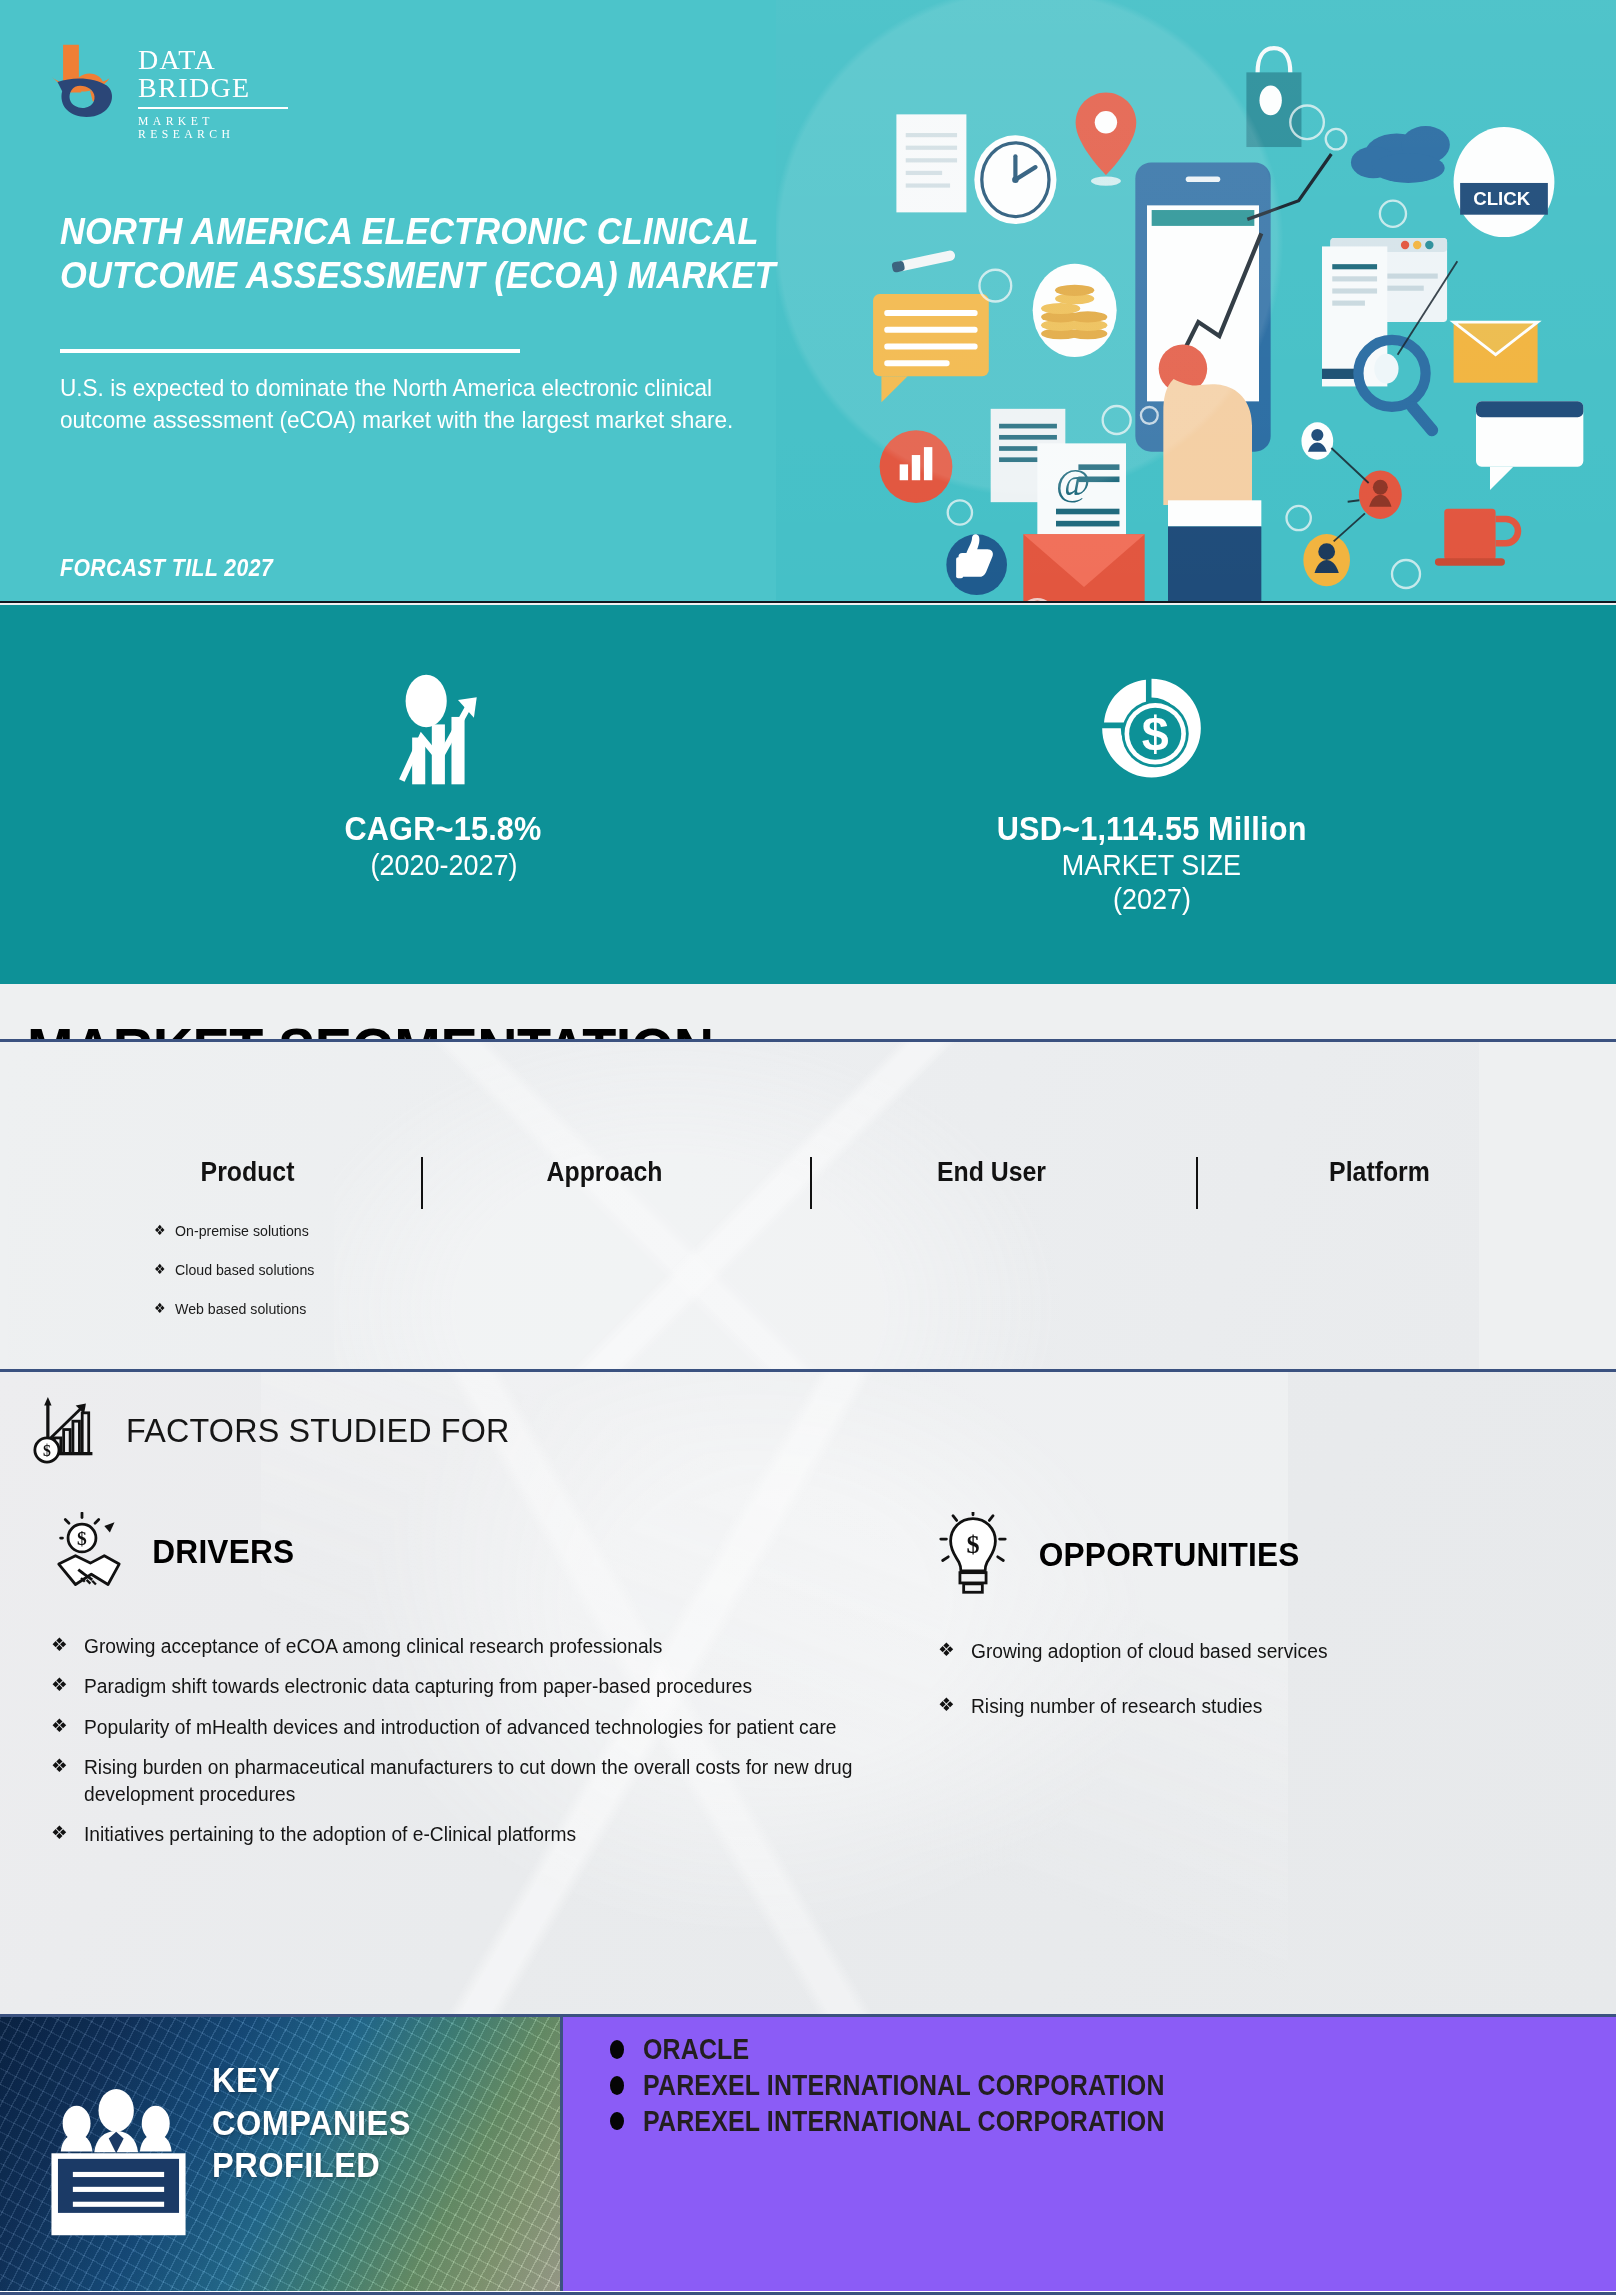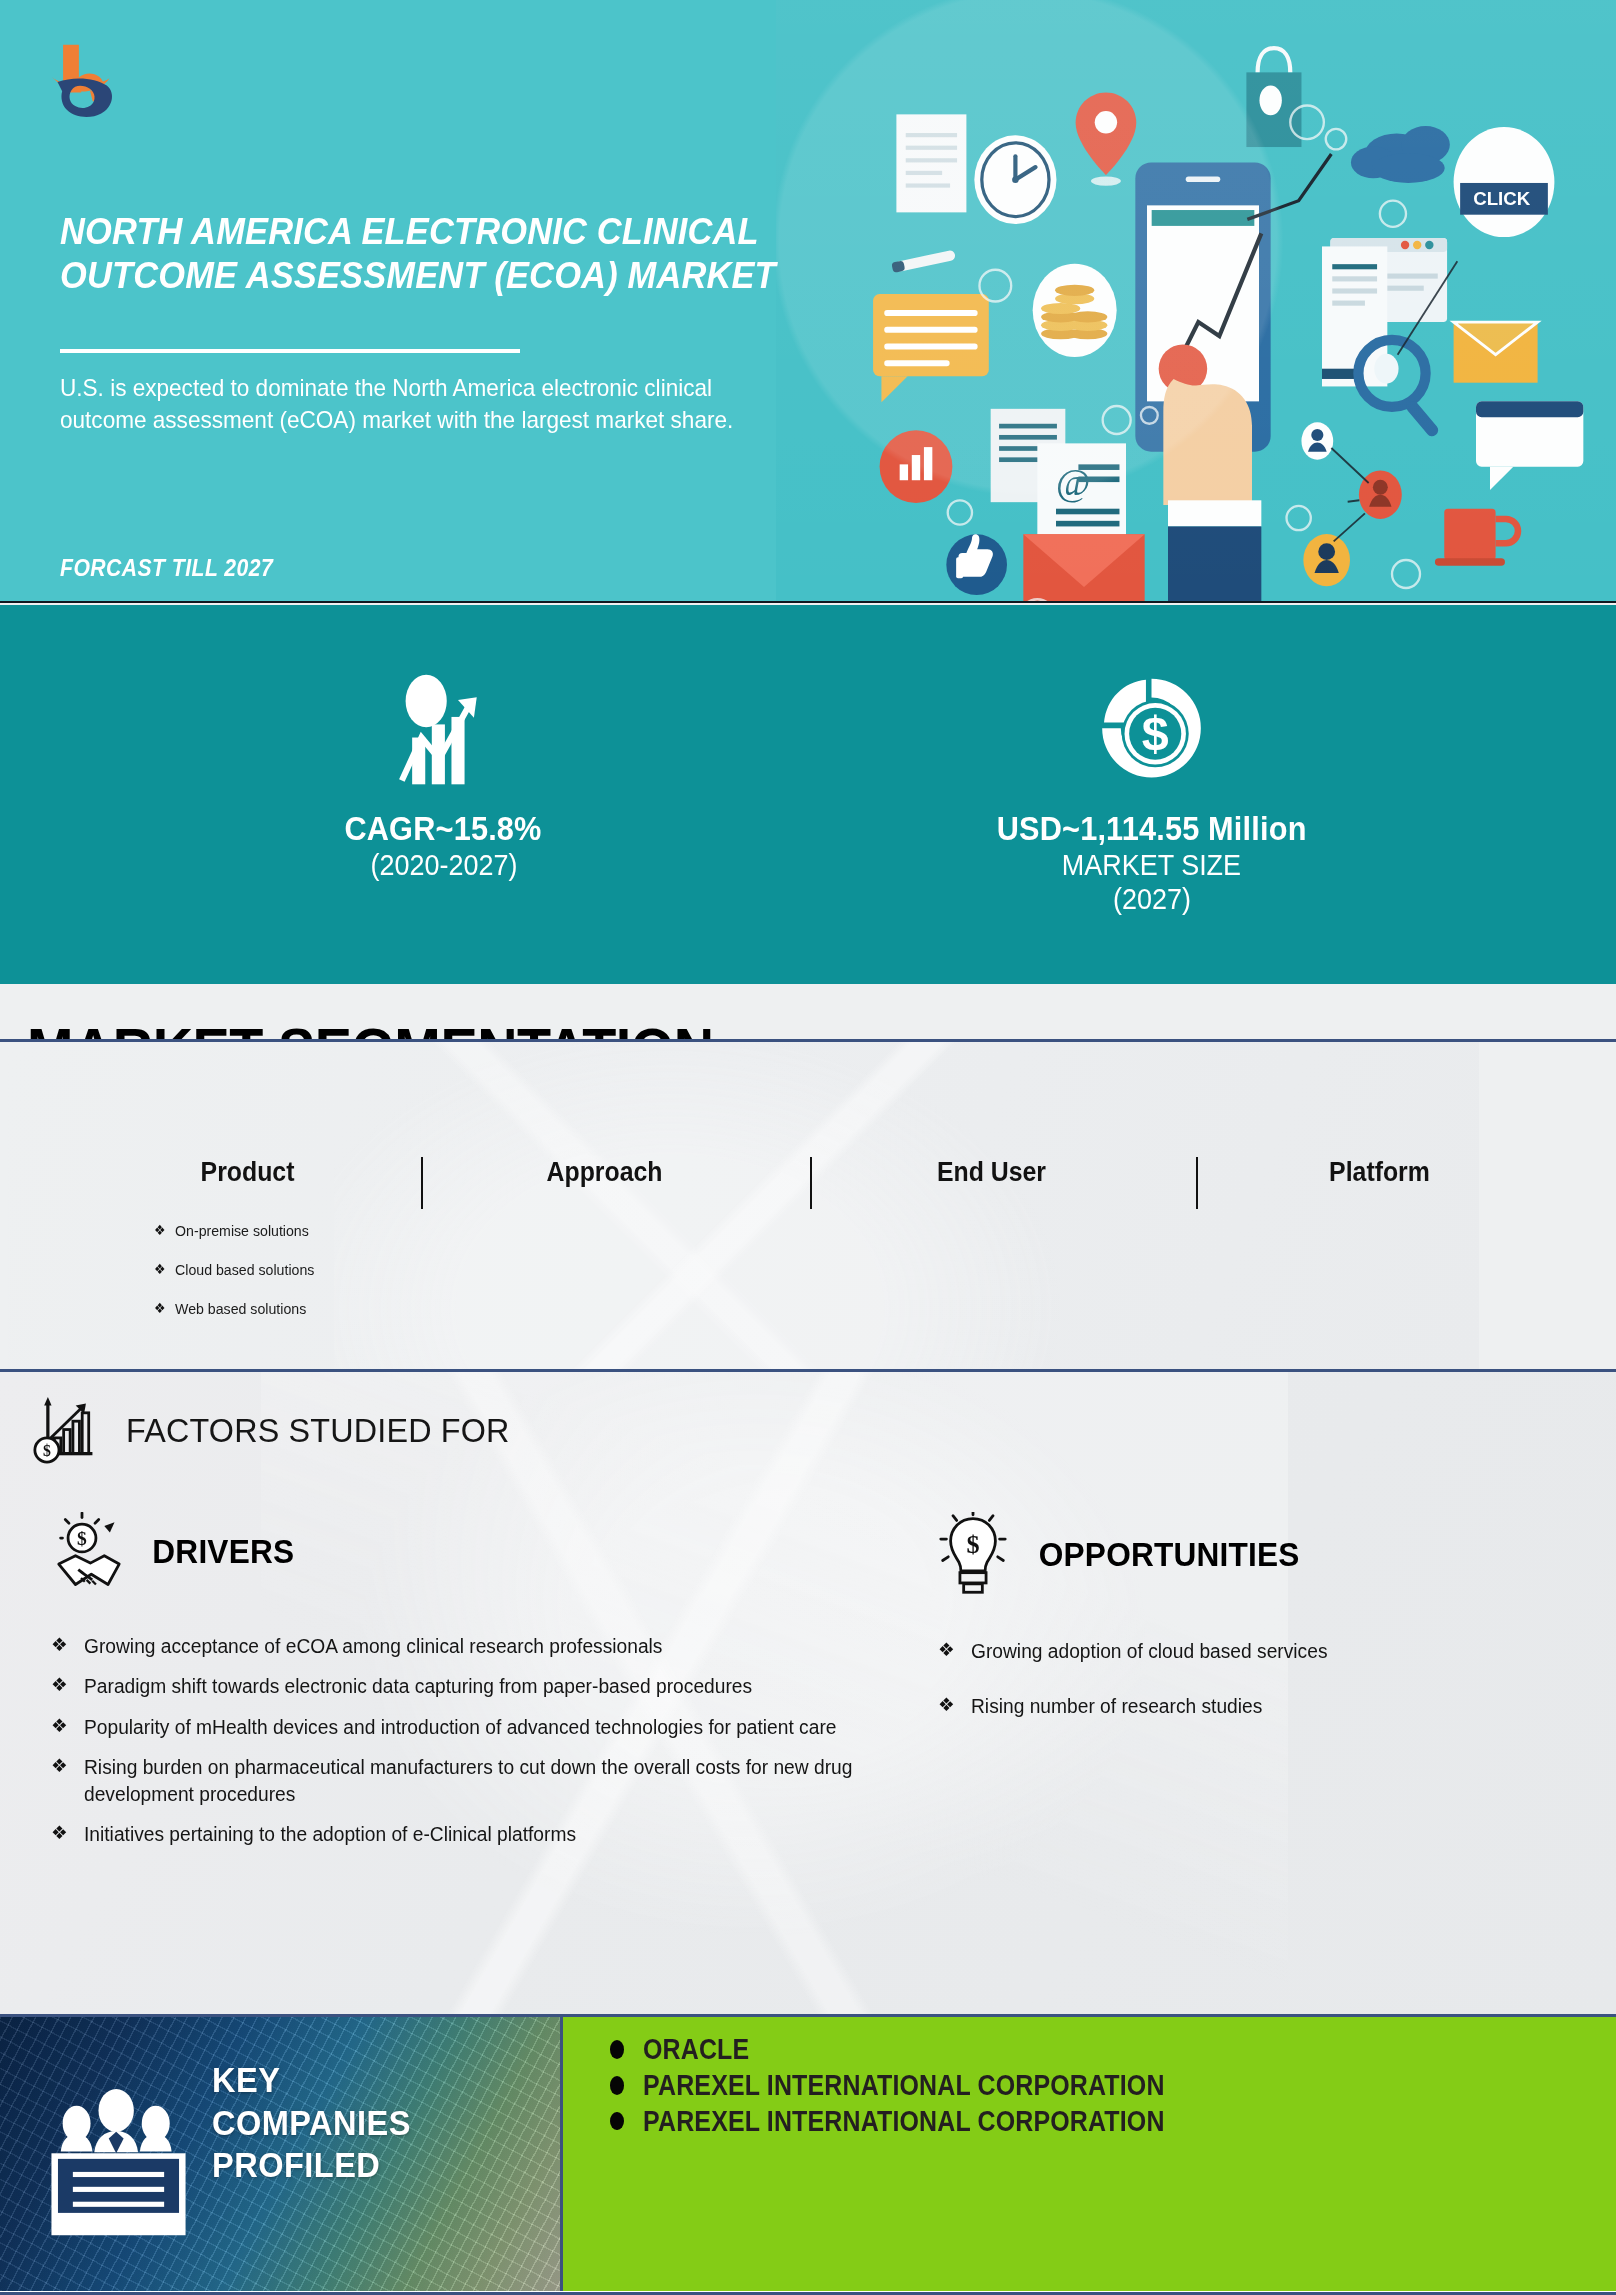--- a/index.html
+++ b/index.html
@@ -189,21 +189,21 @@
   }
   .podium-icon { position:absolute; left:44px; top:70px; width:149px; height:154px; z-index:3; }
   .footer-label {
     position:absolute; left:212px; top:42px; z-index:3;
     color:#fff; font-size:35px; font-weight:700; line-height:1.22; letter-spacing:0.5px;
     transform:scaleX(0.93); transform-origin:left top;
     text-shadow:0 0.9px 3.7px rgba(0,0,0,.35);
   }
   .footer-companies {
     position:absolute; left:560px; top:0; width:1056px; height:274px;
-    background:#84cc16; border-left:3.3px solid #3b5280;
+    background:#8b5cf6; border-left:3.3px solid #3b5280;
   }
   .company-row {
     display:flex; align-items:center; gap:18.7px; margin-bottom:2.8px;
   }
   .company-dot {
     width:14px; height:18.7px; border-radius:50%; background:#050505; flex:0 0 auto;
   }
   .company-name {
     font-size:29px; font-weight:700; color:#231f20; letter-spacing:0.2px;
     white-space:nowrap; transform:scaleX(0.86); transform-origin:left center;
@@ -420,20 +420,25 @@
       </g>
     </svg>
   </div>
 
   <div class="logo-wrap">
     <svg class="logo-mark" viewBox="0 0 150 170">
       <path d="M30 8h34v70c16-14 44-10 52 10 7 18-3 38-22 42l-6-22c9-2 12-12 7-19-6-8-20-6-24 4-2 5-2 12-2 18H30z" fill="#f07f35"></path>
       <path d="M6 78c30 24 94 22 124 2-18 28-62 36-96 22z" fill="#f07f35"></path>
       <path d="M18 88c34-12 80-10 106 8 20 16 12 48-12 60-22 12-56 10-74-8-10-10-14-26-10-40zm30 18c-8 12-4 28 8 34 14 8 34 4 40-10 6-14-4-28-18-32-12-4-24-2-30 8z" fill="#2b4677"></path>
     </svg>
+    <div class="logo-text">
+      <div class="logo-title">DATA BRIDGE</div>
+      <div class="logo-rule"></div>
+      <div class="logo-sub">MARKET RESEARCH</div>
+    </div>
   </div>
 
   <div class="hero-title">NORTH AMERICA ELECTRONIC CLINICAL OUTCOME ASSESSMENT (ECOA) MARKET</div>
   <div class="title-rule"></div>
   <div class="hero-sub">U.S. is expected to dominate the North America electronic clinical outcome assessment (eCOA) market with the largest market share.</div>
   <div class="hero-forecast">FORCAST TILL 2027</div>
   <div class="hero-bottom-rule"></div>
 </div>
 
 <div class="stats">

